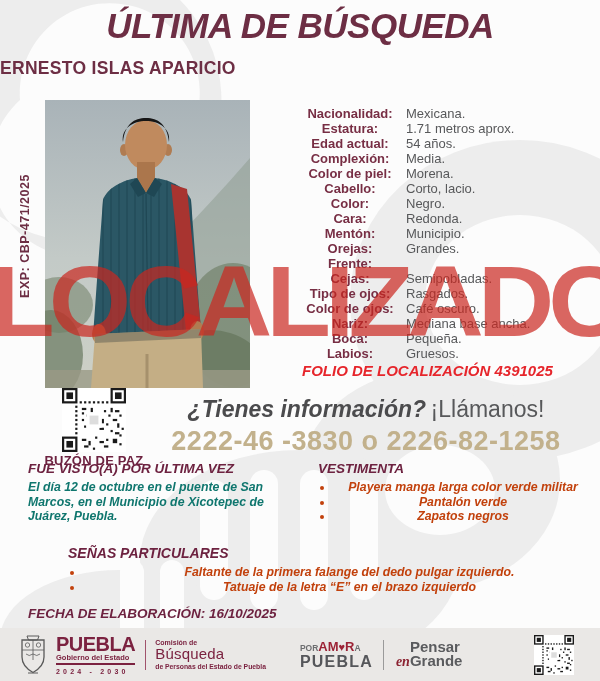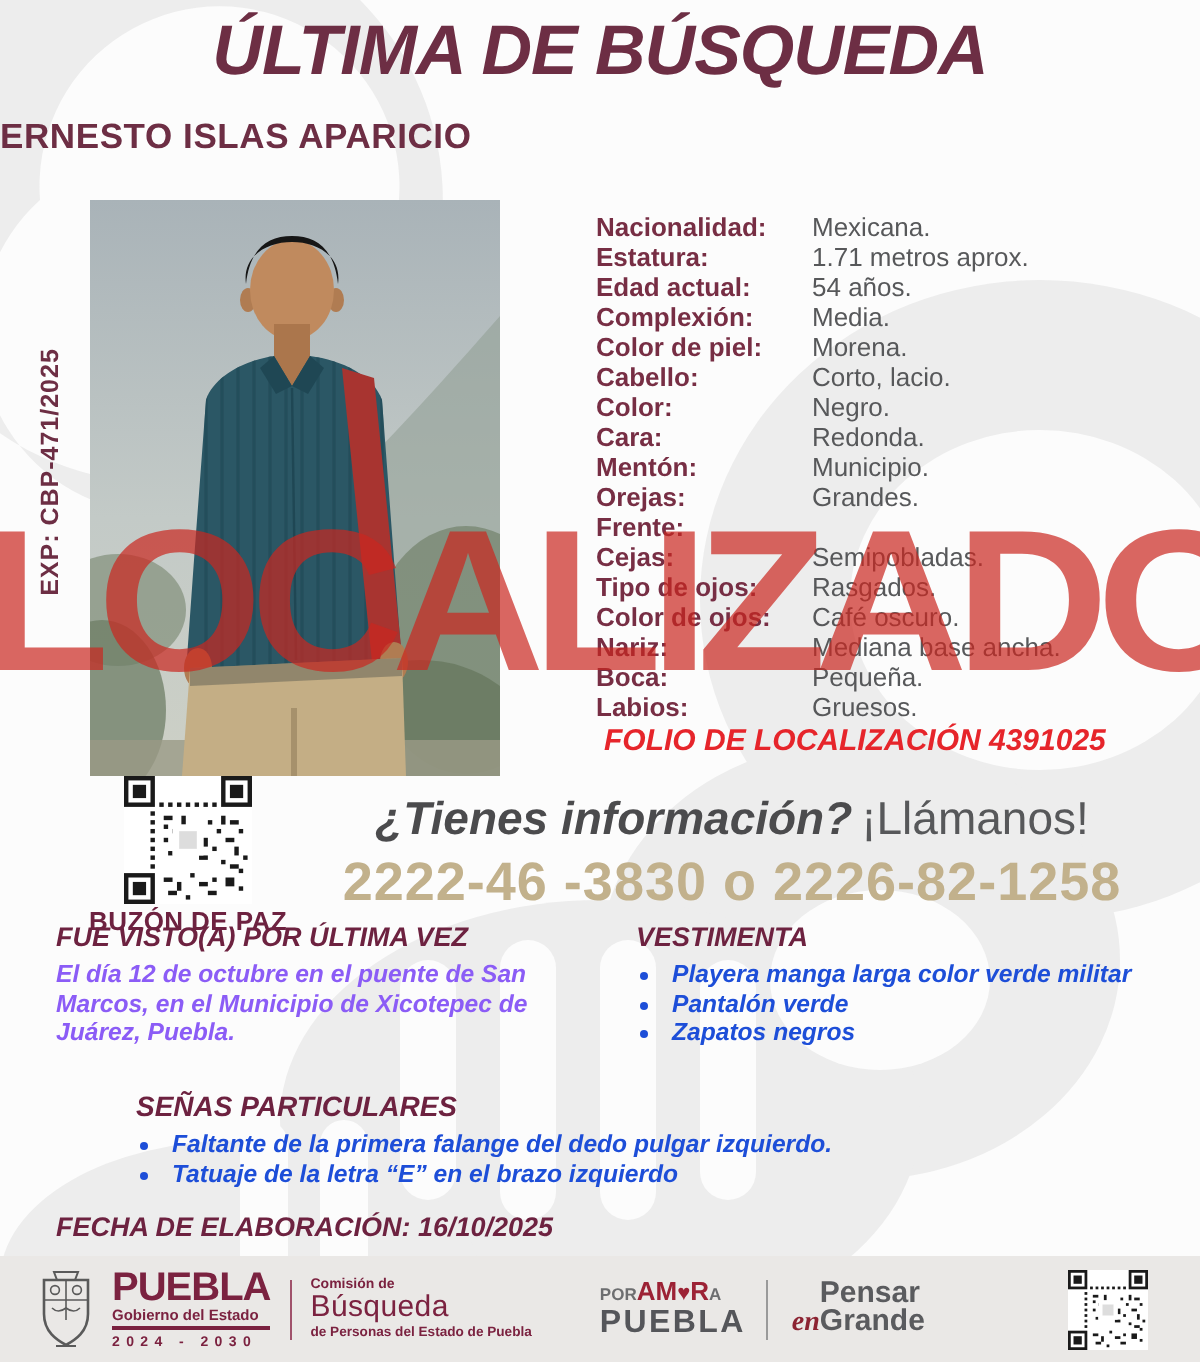--- a/index.html
+++ b/index.html
@@ -21,21 +21,21 @@
   }
   .exp {
     position:absolute; top:229px; left:-42px; width:134px; text-align:center;
     transform:rotate(-90deg); font-size:12.5px; font-weight:700;
     color:#6d2e44; letter-spacing:0.5px; z-index:1;
   }
   .photo { position:absolute; left:45px; top:100px; width:205px; height:288px; z-index:1; }
 
   .details { position:absolute; left:298px; top:106px; width:296px; z-index:1; }
   .drow { display:grid; grid-template-columns:104px 1fr; column-gap:4px; line-height:15px; font-size:13px; }
-  .dlabel { color:#772e44; font-weight:700; text-align:left; }
+  .dlabel { color:#772e44; font-weight:700; text-align:center; }
   .dvalue { color:#57585a; }
 
   .folio {
     position:absolute; left:302px; top:362px; width:294px;
     font-size:15px; font-weight:800; font-style:italic; color:#e6252b; z-index:2;
   }
   .watermark {
     position:absolute; top:248px; left:-10px; width:620px;
     font-size:106px; line-height:106px; font-weight:800; white-space:nowrap;
     color:rgba(202,38,32,0.70); letter-spacing:-6px; z-index:6;
@@ -46,22 +46,22 @@
   .qr-label {
     position:absolute; left:28px; top:453px; width:132px; text-align:center;
     font-size:13px; font-weight:800; color:#6d2240; letter-spacing:0.2px; z-index:1;
   }
   .contact { position:absolute; left:146px; top:396px; width:440px; text-align:center; z-index:1; }
   .contact .q { font-size:23px; font-weight:800; font-style:italic; color:#4b4b4d; }
   .contact .call { font-size:23px; font-weight:400; color:#57585a; }
   .phones { margin-top:3px; font-size:27px; font-weight:700; color:#c2b18c; letter-spacing:0.5px; }
 
   .sec-h { font-size:13.5px; font-weight:800; font-style:italic; color:#6d2240; }
-  .sec-body { margin-top:4px; font-size:12.3px; font-weight:700; font-style:italic; color:#8b5cf6; line-height:14.6px; }
-  ul.blist { margin:4px 0 0 0; padding-left:16px; font-size:12.3px; font-weight:700; font-style:italic; color:#1d4ed8; line-height:14.6px; }
+  .sec-body { margin-top:4px; font-size:12.3px; font-weight:700; font-style:italic; color:#0f766e; line-height:14.6px; }
+  ul.blist { margin:4px 0 0 0; padding-left:16px; font-size:12.3px; font-weight:700; font-style:italic; color:#c2410c; line-height:14.6px;text-align:center; }
   ul.blist li { padding-left:2px; }
 
   .lastseen { position:absolute; left:28px; top:461px; width:278px; z-index:1; }
   .clothing { position:absolute; left:318px; top:461px; width:272px; z-index:1; }
   .marks    { position:absolute; left:28px; top:545px; width:545px; z-index:1;margin-left:40px; }
   .marks .sec-h { font-size:14px; }
   .date {
     position:absolute; left:28px; top:606px; font-size:13.5px; font-weight:800;
     font-style:italic; color:#6d2240; z-index:1;
   }

